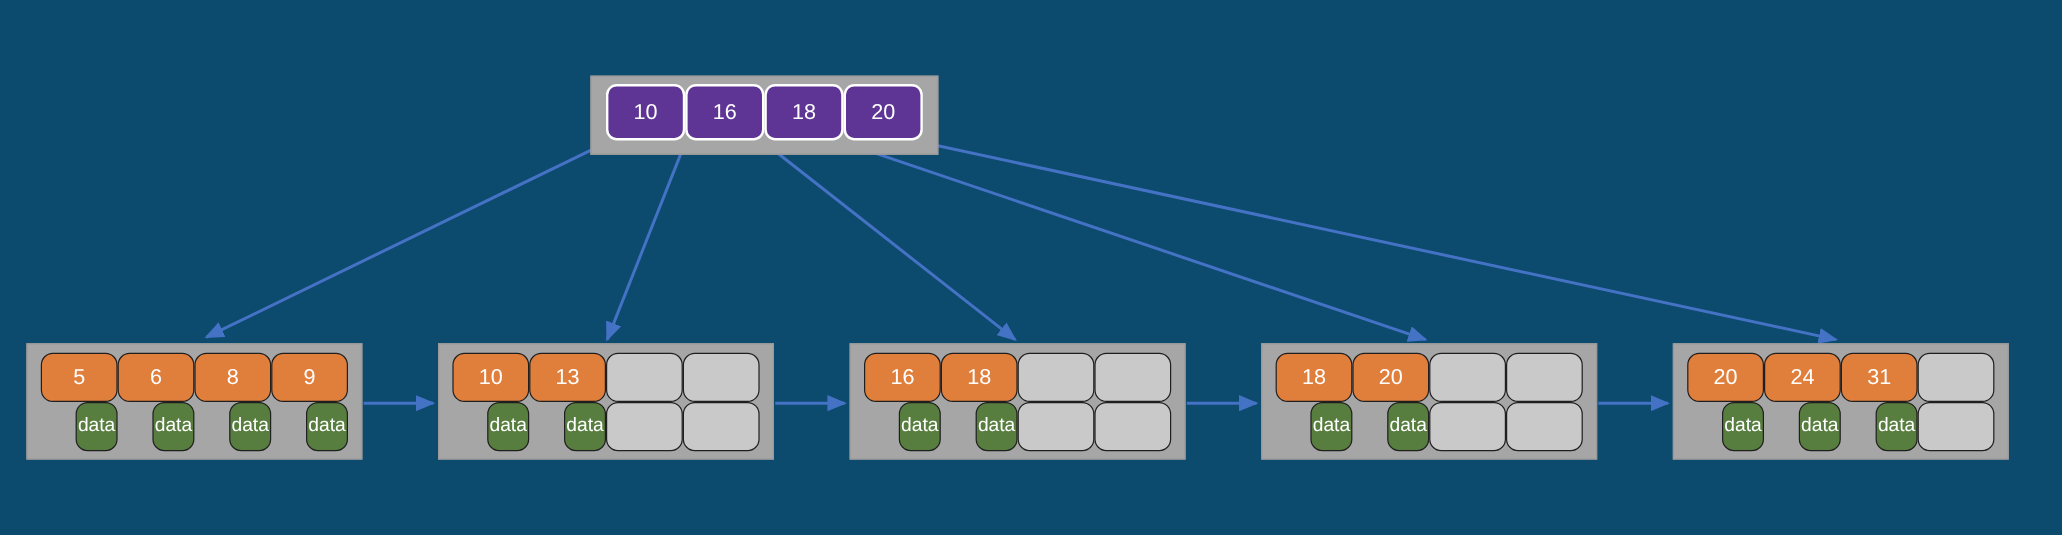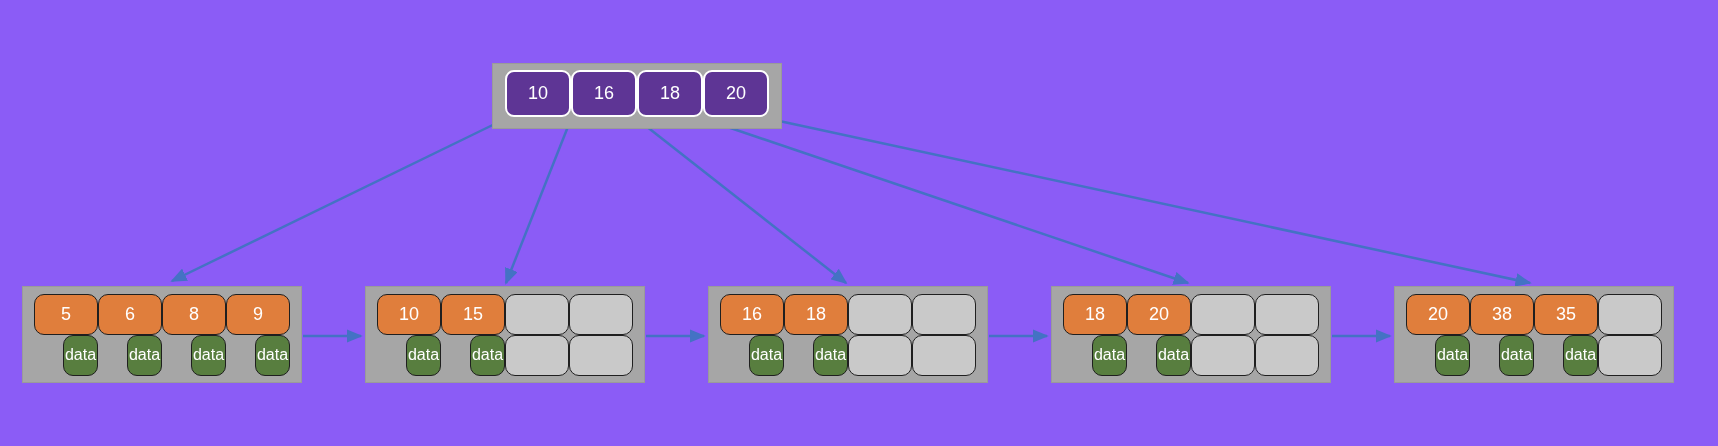--- a/index.html
+++ b/index.html
@@ -4,21 +4,21 @@
 <style>
   html, body {
     margin: 0;
     padding: 0;
     background: #ffffff;
   }
   #canvas {
     position: relative;
     width: 1718px;
     height: 446px;
-    background: #8b5cf6;
+    background: #0c4a6e;
     font-family: "Liberation Sans", sans-serif;
     overflow: hidden;
   }
   svg.arrow-layer {
     position: absolute;
     left: 0;
     top: 0;
     width: 1718px;
     height: 446px;
     pointer-events: none;
@@ -125,21 +125,21 @@
         <div class="cell key-cell">9</div>
         <div class="cell data-cell">data</div>
         <div class="cell data-cell">data</div>
         <div class="cell data-cell">data</div>
         <div class="cell data-cell">data</div>
       </div>
     </div>
     <div class="node leaf" style="left: 365px;">
       <div class="leaf-grid">
         <div class="cell key-cell">10</div>
-        <div class="cell key-cell">15</div>
+        <div class="cell key-cell">13</div>
         <div class="cell empty-cell"></div>
         <div class="cell empty-cell"></div>
         <div class="cell data-cell">data</div>
         <div class="cell data-cell">data</div>
         <div class="cell empty-cell"></div>
         <div class="cell empty-cell"></div>
       </div>
     </div>
     <div class="node leaf" style="left: 708px;">
       <div class="leaf-grid">
@@ -161,22 +161,22 @@
         <div class="cell empty-cell"></div>
         <div class="cell data-cell">data</div>
         <div class="cell data-cell">data</div>
         <div class="cell empty-cell"></div>
         <div class="cell empty-cell"></div>
       </div>
     </div>
     <div class="node leaf" style="left: 1394px;">
       <div class="leaf-grid">
         <div class="cell key-cell">20</div>
-        <div class="cell key-cell">38</div>
-        <div class="cell key-cell">35</div>
+        <div class="cell key-cell">24</div>
+        <div class="cell key-cell">31</div>
         <div class="cell empty-cell"></div>
         <div class="cell data-cell">data</div>
         <div class="cell data-cell">data</div>
         <div class="cell data-cell">data</div>
         <div class="cell empty-cell"></div>
       </div>
     </div>
   </div>
 
 </body></html>

